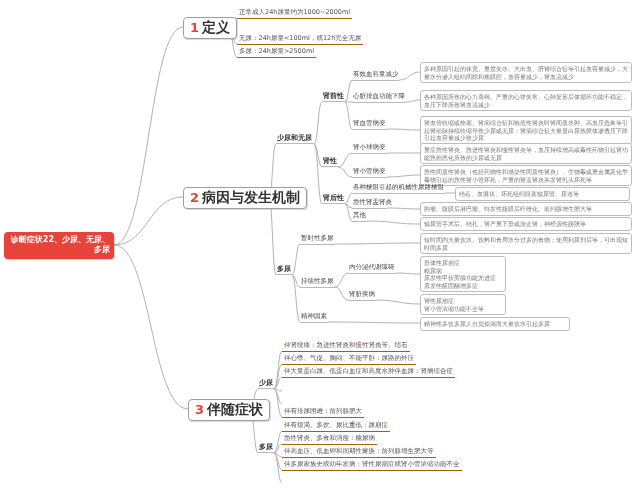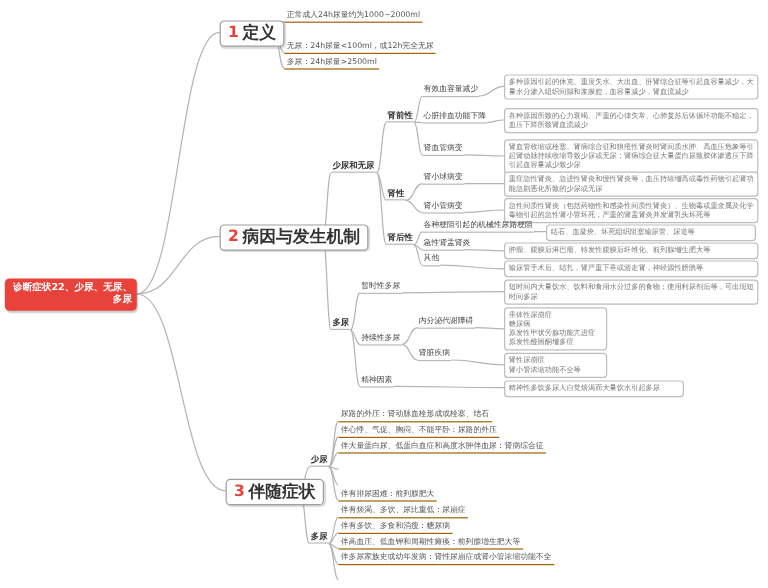--- a/index.html
+++ b/index.html
@@ -141,24 +141,24 @@
 
   <div class="node tag sm" style="left:300px;top:313px;width:28px">精神因素</div>
   <div class="node box" style="left:420px;top:317px;width:150px">精神性多饮多尿人自觉烦渴而大量饮水引起多尿</div>
 
   <div class="node branch" style="left:188px;top:399px">
     <span class="num">3</span>
     <span class="lbl">伴随症状</span>
   </div>
 
   <div class="node tag" style="left:258px;top:379px;width:16px">少尿</div>
-  <div class="node leafline" style="left:282px;top:342px">尿路的外压：肾动脉血栓形成或栓塞、结石</div>
+  <div class="node leafline" style="left:282px;top:342px">伴肾绞痛：急进性肾炎和慢性肾炎等、结石</div>
   <div class="node leafline" style="left:282px;top:355px">伴心悸、气促、胸闷、不能平卧：尿路的外压</div>
   <div class="node leafline" style="left:282px;top:368px">伴大量蛋白尿、低蛋白血症和高度水肿伴血尿：肾病综合征</div>
   <div class="node leafline" style="left:282px;top:408px">伴有排尿困难：前列腺肥大</div>
 
   <div class="node tag" style="left:258px;top:443px;width:16px">多尿</div>
   <div class="node leafline" style="left:282px;top:422px">伴有烦渴、多饮、尿比重低：尿崩症</div>
-  <div class="node leafline" style="left:282px;top:435px">伴有多饮、多食和消瘦：糖尿病</div>
+  <div class="node leafline" style="left:282px;top:435px">急性肾炎、多食和消瘦：糖尿病</div>
   <div class="node leafline" style="left:282px;top:448px">伴高血压、低血钾和周期性瘫痪：前列腺增生肥大等</div>
   <div class="node leafline" style="left:282px;top:461px">伴多尿家族史或幼年发病：肾性尿崩症或肾小管浓缩功能不全</div>
   <div class="node leafline" style="left:282px;top:501px">伴神经症状等：精神性多尿</div>
 </div>
 
 </body></html>

